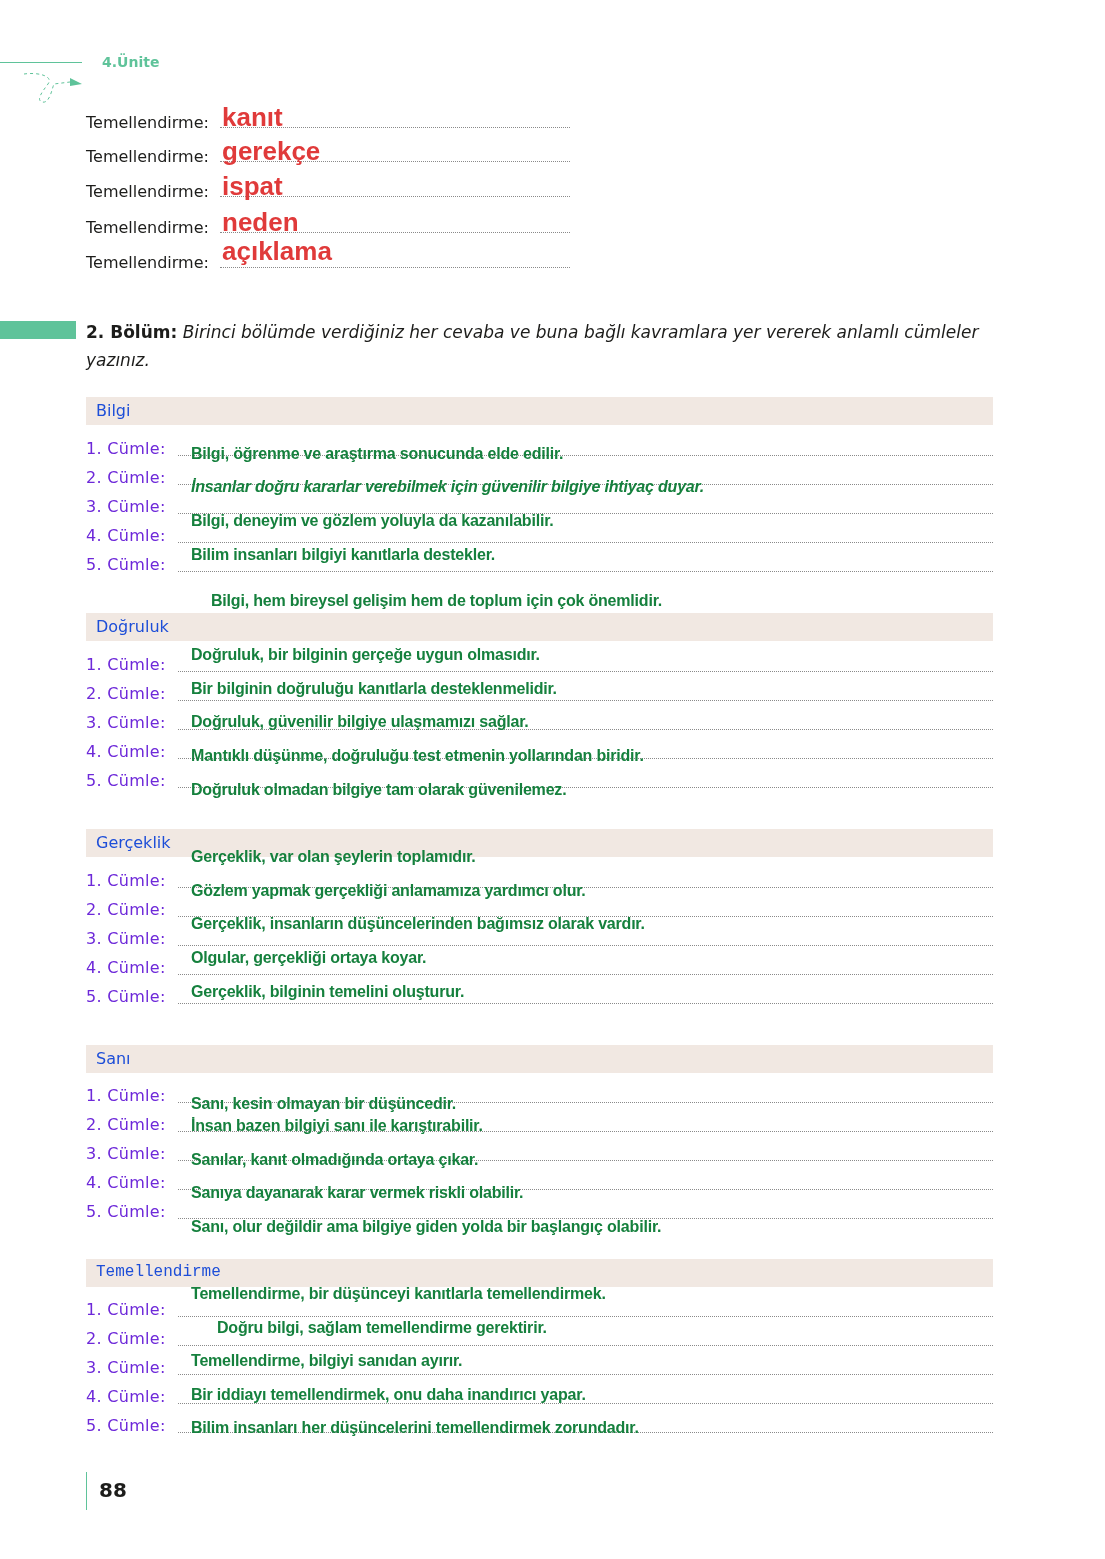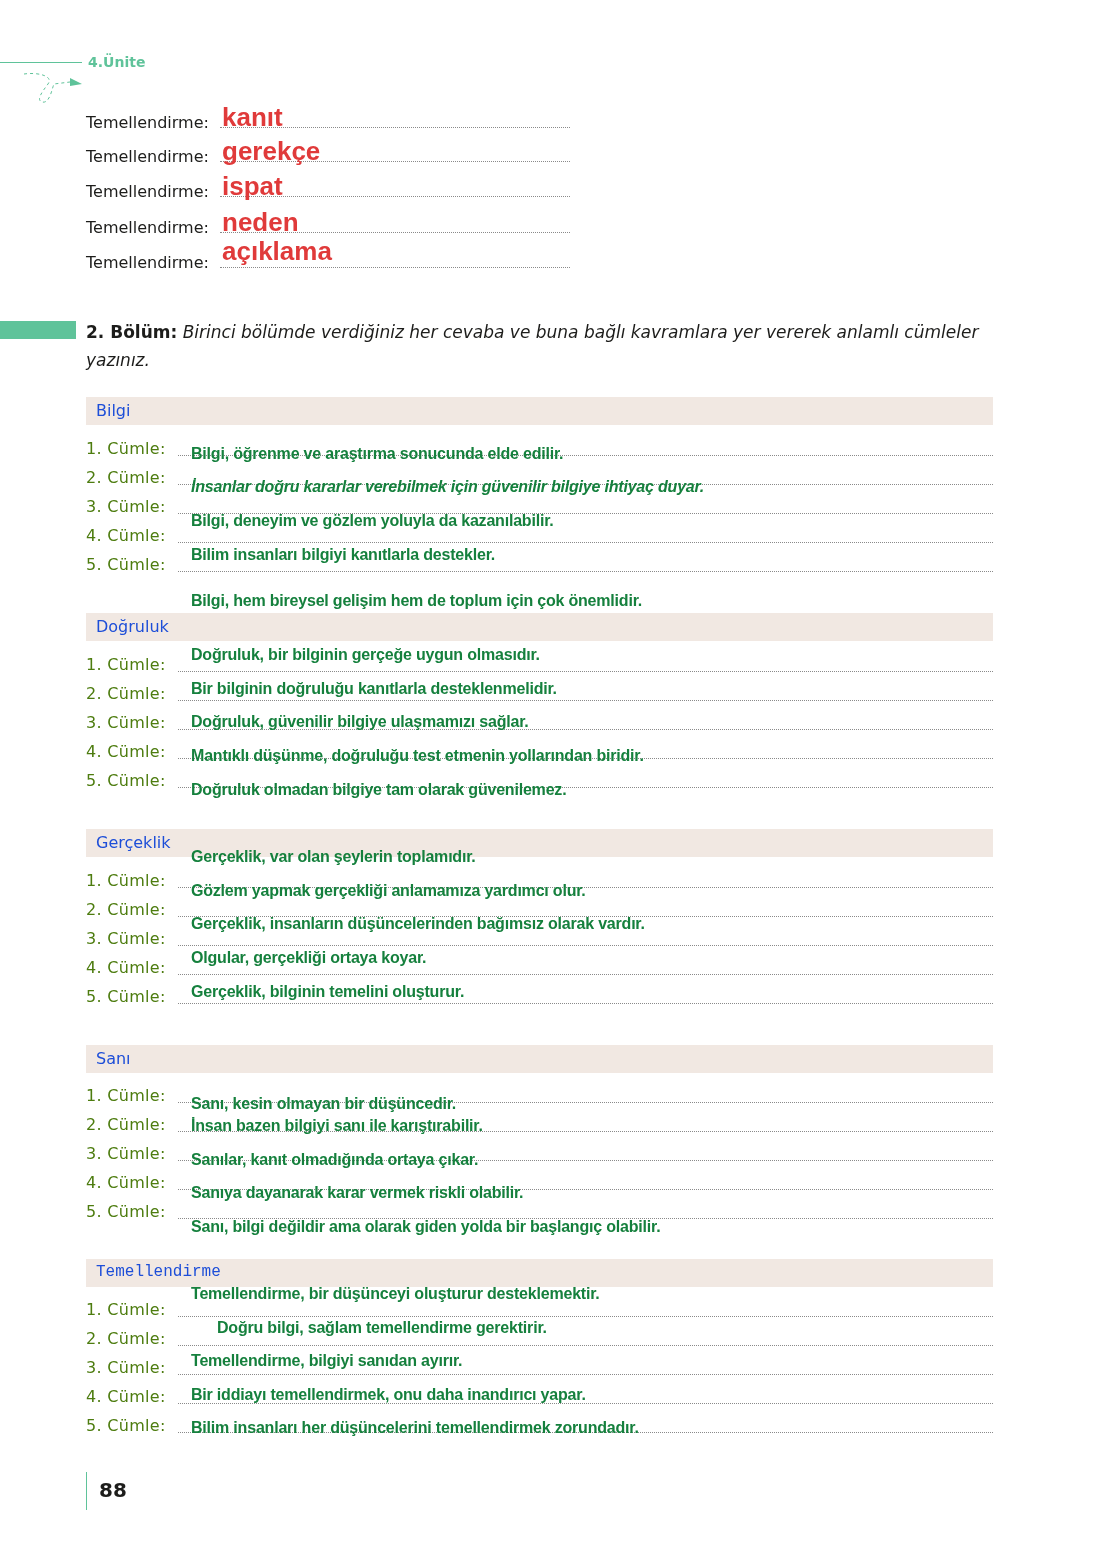--- a/index.html
+++ b/index.html
@@ -2,42 +2,42 @@
 <html><head>
 <meta charset="utf-8">
 <style>
   html, body { margin: 0; padding: 0; background: #ffffff; }
   body { width: 1105px; height: 1559px; position: relative; overflow: hidden;
          font-family: "DejaVu Sans", sans-serif; color: #1d1d1b; }
   .abs { position: absolute; }
 
   
   .unit-line { left: 0; top: 62px; width: 82px; height: 1px; background: #5fc39a; }
-  .unit-label { left: 88px; top: 54px; font-size: 14px; font-weight: bold; color: #5fc39a; }
+  .unit-label { left: 102px; top: 54px; font-size: 14px; font-weight: bold; color: #5fc39a; }
   .arrow-deco { left: 18px; top: 70px; width: 70px; height: 36px; }
 
   
   .p1-row { left: 86px; width: 484px; height: 30px; }
   .p1-label { position: absolute; left: 0; bottom: 0; font-size: 16px; color: #1d1d1b; }
   .p1-dots { position: absolute; left: 134px; right: 0; bottom: 4px; border-bottom: 1px dotted #8a8a8a; }
   .p1-answer { position: absolute; left: 136px; bottom: 2px; font-family: "Liberation Sans", sans-serif;
                font-weight: bold; font-size: 26px; color: #e03a3a; line-height: 1; }
 
   
   .sec-bar { left: 0; top: 321px; width: 76px; height: 18px; background: #5fc39a; }
   .sec-text { left: 86px; top: 318px; width: 910px; font-size: 17px; line-height: 28px; color: #1d1d1b; }
   .sec-text b { font-weight: bold; }
   .sec-text i { font-style: italic; }
 
   
   .topic-head { left: 86px; width: 907px; height: 28px; background: #f1e8e2; }
   .topic-head span { position: absolute; left: 10px; top: 4px; font-size: 16px; color: #1d4ed8; }
 
   .line-row { left: 86px; width: 907px; height: 29px; }
-  .line-label { position: absolute; left: 0; bottom: 2px; font-size: 16px; color: #4d7c0f; letter-spacing: 0.3px; }
+  .line-label { position: absolute; left: 0; bottom: 2px; font-size: 16px; color: #6d28d9; letter-spacing: 0.3px; }
   .line-dots { position: absolute; left: 92px; right: 0; bottom: 4px; border-bottom: 1px dotted #8a8a8a; }
 
   .ans { left: 191px; font-family: "Liberation Sans", sans-serif; font-weight: bold;
          font-size: 16px; color: #15803d; white-space: nowrap; line-height: 1; letter-spacing: -0.2px; }
 
   
   .page-rule { left: 86px; top: 1472px; width: 1px; height: 38px; background: #5fc39a; }
   .page-num { left: 99px; top: 1478px; font-size: 20px; font-weight: bold; color: #1d1d1b; }
 </style>
 </head>
@@ -102,21 +102,21 @@
     <span class="line-dots"></span>
   </div>
 <div class="abs line-row" style="top:547px;">
     <span class="line-label">5. Cümle:</span>
     <span class="line-dots"></span>
   </div>
 <div class="abs ans" style="top:446px;">Bilgi, öğrenme ve araştırma sonucunda elde edilir.</div>
 <div class="abs ans" style="top:479px;font-style:italic;">İnsanlar doğru kararlar verebilmek için güvenilir bilgiye ihtiyaç duyar.</div>
 <div class="abs ans" style="top:513px;">Bilgi, deneyim ve gözlem yoluyla da kazanılabilir.</div>
 <div class="abs ans" style="top:547px;">Bilim insanları bilgiyi kanıtlarla destekler.</div>
-<div class="abs ans" style="top:593px;">Bilgi, hem bireysel gelişim hem de toplum için çok önemlidir.</div>
+<div class="abs ans" style="top:593px;margin-left:20px;">Bilgi, hem bireysel gelişim hem de toplum için çok önemlidir.</div>
 
 <div class="abs topic-head" style="top:613px;">
   <span>Doğruluk</span>
 </div>
 <div class="abs line-row" style="top:647px;">
     <span class="line-label">1. Cümle:</span>
     <span class="line-dots"></span>
   </div>
 <div class="abs line-row" style="top:676px;">
     <span class="line-label">2. Cümle:</span>
@@ -189,21 +189,21 @@
     <span class="line-dots"></span>
   </div>
 <div class="abs line-row" style="top:1194px;">
     <span class="line-label">5. Cümle:</span>
     <span class="line-dots"></span>
   </div>
 <div class="abs ans" style="top:1084px;margin-top:12px;">Sanı, kesin olmayan bir düşüncedir.</div>
 <div class="abs ans" style="top:1118px;">İnsan bazen bilgiyi sanı ile karıştırabilir.</div>
 <div class="abs ans" style="top:1152px;">Sanılar, kanıt olmadığında ortaya çıkar.</div>
 <div class="abs ans" style="top:1185px;">Sanıya dayanarak karar vermek riskli olabilir.</div>
-<div class="abs ans" style="top:1219px;">Sanı, bilgi değildir ama olarak giden yolda bir başlangıç olabilir.</div>
+<div class="abs ans" style="top:1219px;">Sanı, olur değildir ama bilgiye giden yolda bir başlangıç olabilir.</div>
 
 <div class="abs topic-head" style="top:1259px;font-family:Liberation Mono, monospace;">
   <span>Temellendirme</span>
 </div>
 <div class="abs line-row" style="top:1292px;">
     <span class="line-label">1. Cümle:</span>
     <span class="line-dots"></span>
   </div>
 <div class="abs line-row" style="top:1321px;">
     <span class="line-label">2. Cümle:</span>
@@ -214,20 +214,20 @@
     <span class="line-dots"></span>
   </div>
 <div class="abs line-row" style="top:1379px;">
     <span class="line-label">4. Cümle:</span>
     <span class="line-dots"></span>
   </div>
 <div class="abs line-row" style="top:1408px;">
     <span class="line-label">5. Cümle:</span>
     <span class="line-dots"></span>
   </div>
-<div class="abs ans" style="top:1286px;">Temellendirme, bir düşünceyi oluşturur desteklemektir.</div>
+<div class="abs ans" style="top:1286px;">Temellendirme, bir düşünceyi kanıtlarla temellendirmek.</div>
 <div class="abs ans" style="top:1320px;margin-left:26px;">Doğru bilgi, sağlam temellendirme gerektirir.</div>
 <div class="abs ans" style="top:1353px;">Temellendirme, bilgiyi sanıdan ayırır.</div>
 <div class="abs ans" style="top:1387px;">Bir iddiayı temellendirmek, onu daha inandırıcı yapar.</div>
 <div class="abs ans" style="top:1420px;">Bilim insanları her düşüncelerini temellendirmek zorundadır.</div>
 
 <div class="abs page-rule"></div>
 <div class="abs page-num">88</div>
 
 </body></html>

